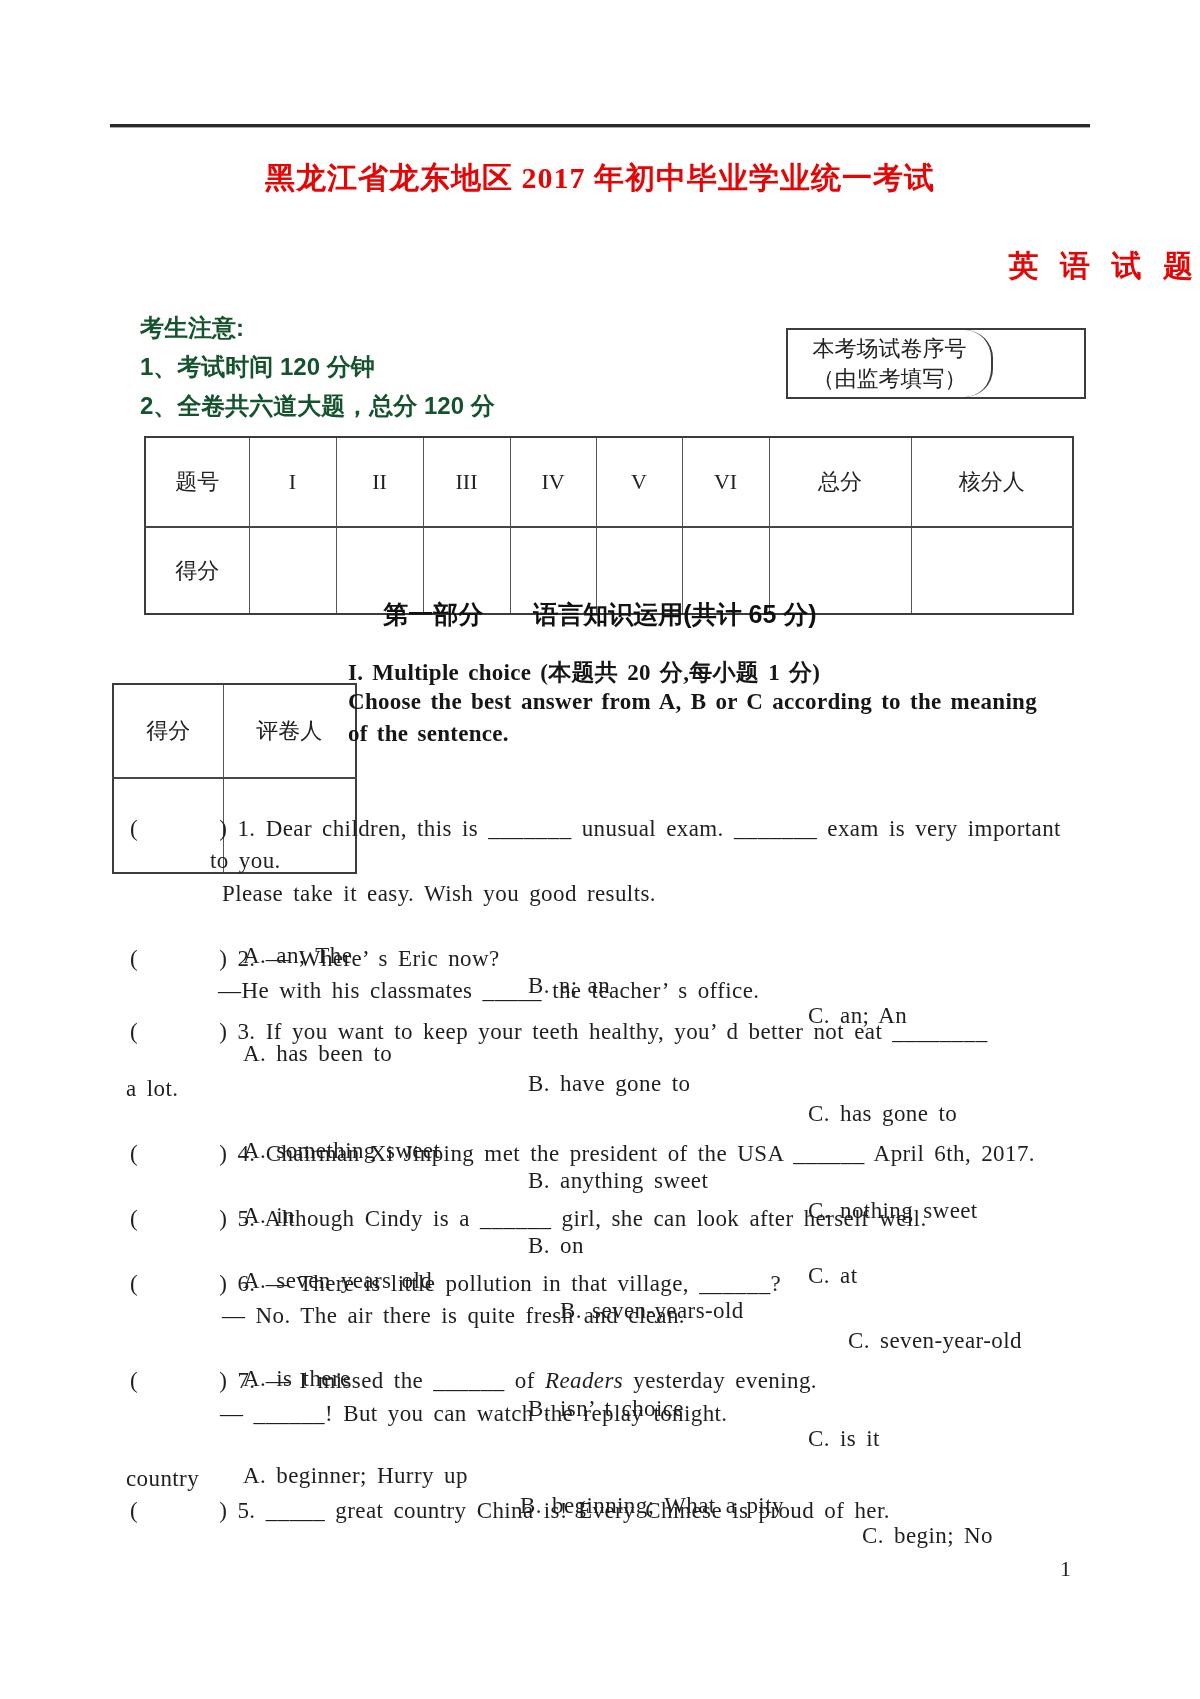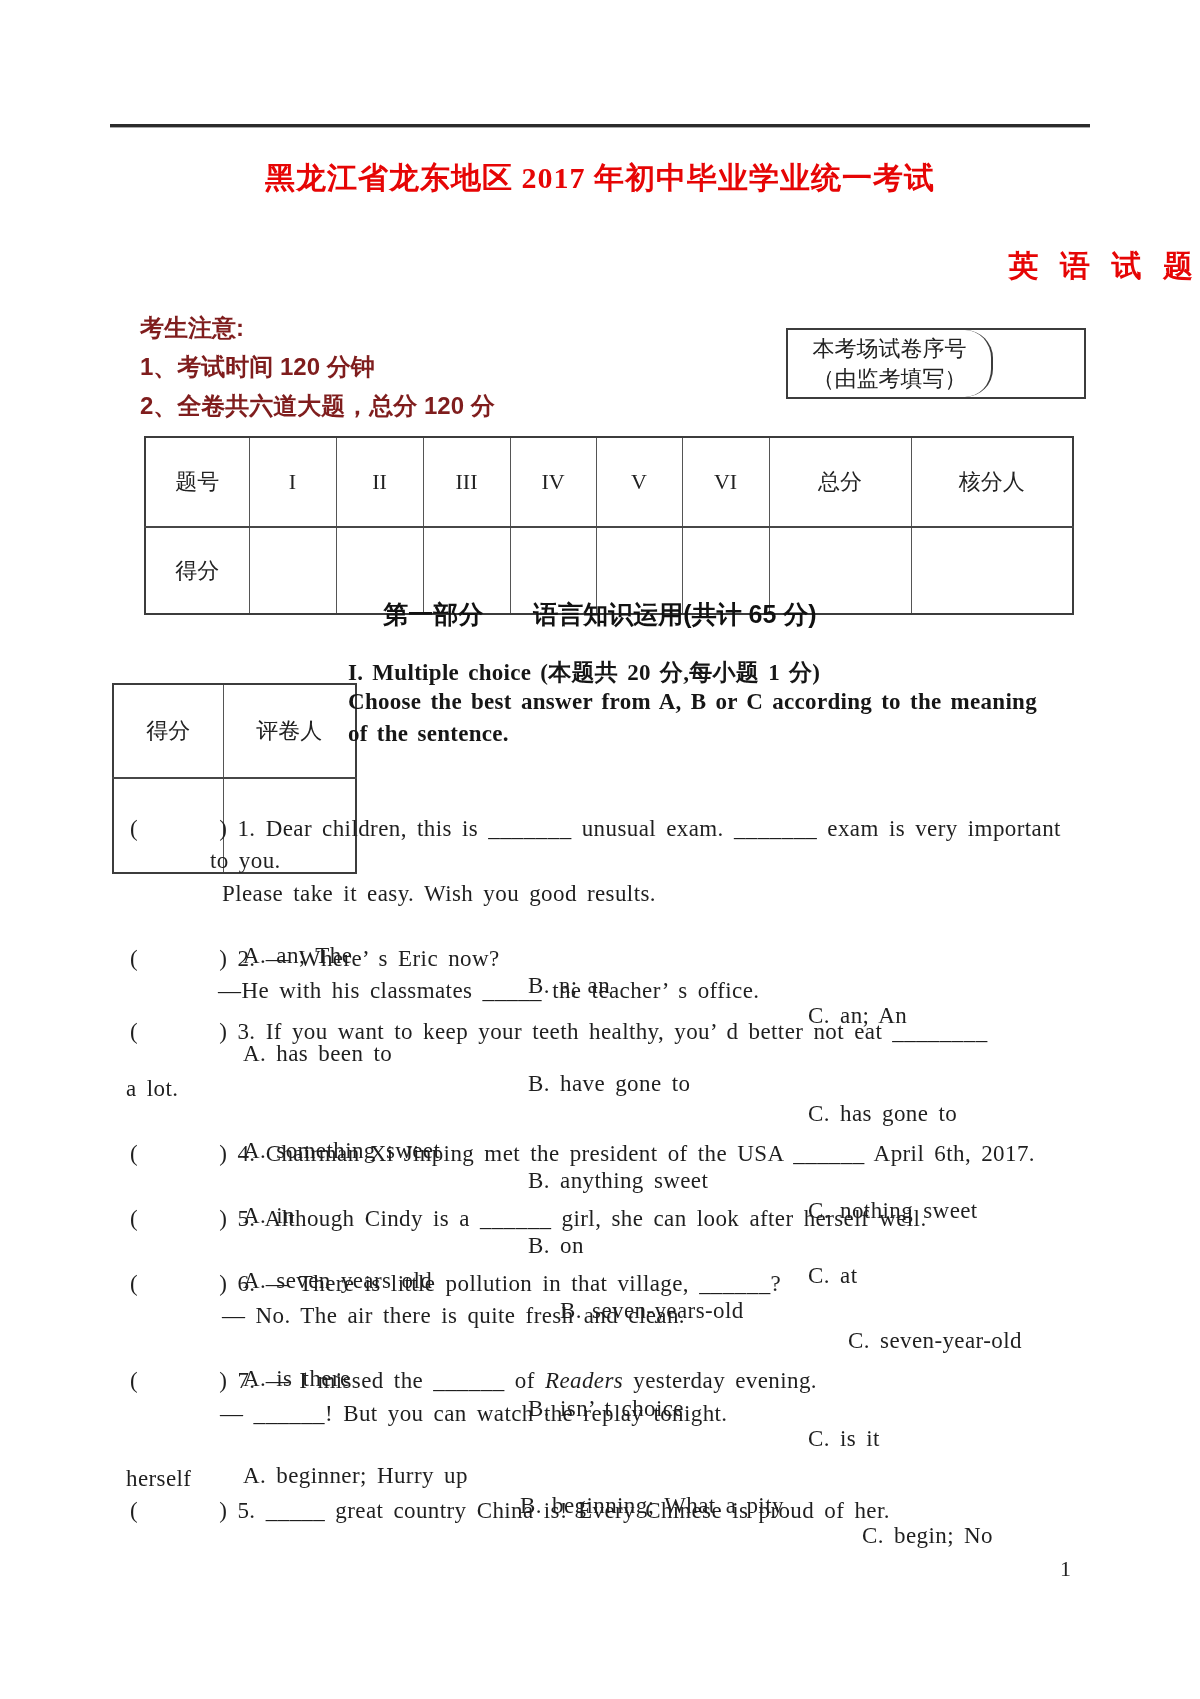--- a/index.html
+++ b/index.html
@@ -14,21 +14,21 @@
     left:0;right:0;top:158px;text-align:center;margin:0;
     font-size:30px;font-weight:bold;color:#e60505;letter-spacing:1px;
   }
   .subtitle{
     left:0;right:0;top:246px;text-align:right;margin:0;
     font-size:30px;font-weight:bold;color:#e60505;letter-spacing:7px;
   }
   .notice{
     left:140px;top:308px;width:640px;
     font-family:"Liberation Sans","DejaVu Sans",sans-serif;
-    font-weight:bold;font-size:24px;line-height:39px;color:#7f1d1d;
+    font-weight:bold;font-size:24px;line-height:39px;color:#14532d;
   }
   .serial-box{
     left:786px;top:328px;width:300px;height:71px;
     border:2px solid #3c3c3c;display:flex;box-sizing:border-box;
   }
   .serial-label{
     width:205px;border-right:2px solid #3c3c3c;box-sizing:border-box;
     display:flex;flex-direction:column;justify-content:center;align-items:center;
     font-size:22px;line-height:30px;color:#222;border-radius:28px;
   }
@@ -194,19 +194,19 @@
     <span class="opt" style="left:808px">C. is it</span>
   </div>
 
   <div class="ql" style="top:1366px;left:130px"><span>(        ) 7. — I missed the ______ of </span><span class="italic">Readers</span><span> yesterday evening.</span></div>
   <div class="ql" style="top:1399px;left:220px">— ______! But you can watch the replay tonight.</div>
   <div class="ql ol" style="top:1431px">
     <span class="opt" style="left:243px">A. beginner; Hurry up</span>
     <span class="opt" style="left:520px">B. beginning; What a pity</span>
     <span class="opt" style="left:862px">C. begin; No</span>
   </div>
-  <div class="ql" style="top:1464px;left:126px">herself</div>
+  <div class="ql" style="top:1464px;left:126px">country</div>
 
   <div class="ql" style="top:1496px;left:130px">(        ) 5. _____ great country China is! Every Chinese is proud of her.</div>
 
   <div class="abs page-number">1</div>
 
 </div>
 
 </body></html>

